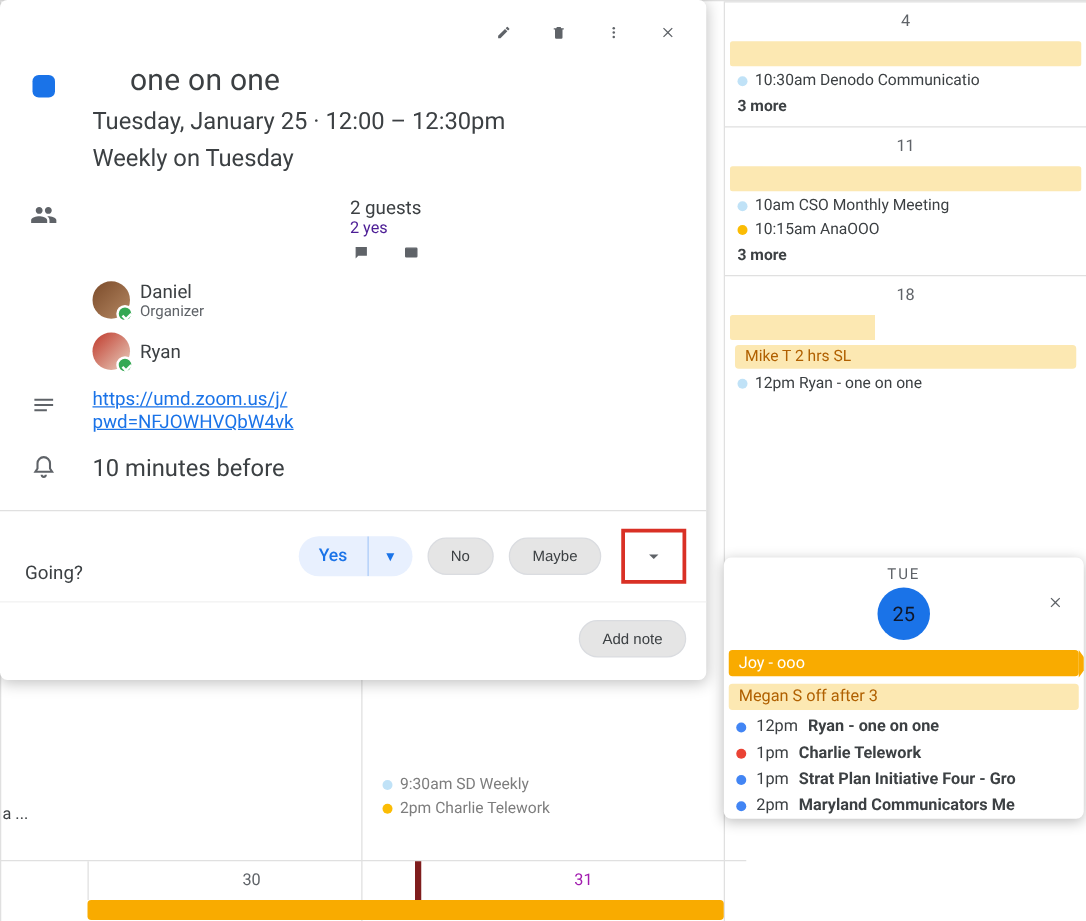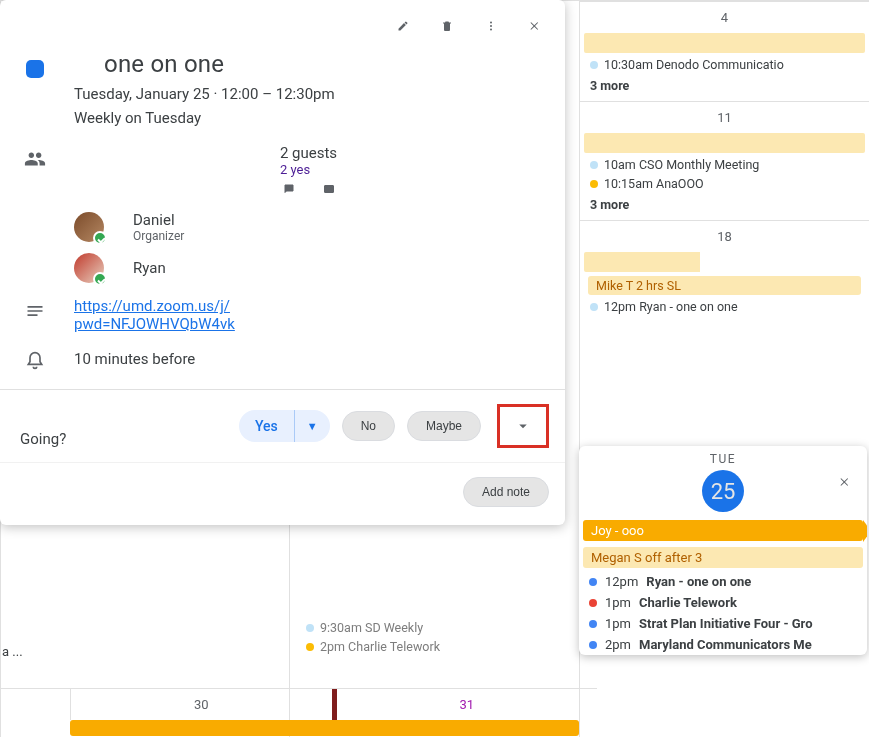--- a/index.html
+++ b/index.html
@@ -49,27 +49,27 @@
   .icon-btn { width:24px; height:24px; display:flex; align-items:center; justify-content:center; color:#5f6368; cursor:pointer; border:none; background:none; border-radius:50%; }
   .icon-btn svg { width:18px; height:18px; fill:currentColor; }
 
   .panel-body { padding: 6px 22px 14px 22px; }
   .prow { display:flex; align-items:flex-start; gap:26px; margin-bottom:14px; }
   .prow .picon { width:26px; display:flex; justify-content:center; padding-top:4px; color:#5f6368; }
   .prow .pcontent { flex:1; }
   .color-square { width:18px; height:18px; background:#1a73e8; border-radius:5px; margin-top:6px; }
   .evt-title { font-size:24px; color:#3c4043; margin:0 0 4px 0; font-weight:400; text-align:left; letter-spacing:0.2px;}
   .title-wrap { padding-left:30px; }
-  .evt-sub { font-size:15px; color:#3c4043; line-height:1.6; }
+  .evt-sub { font-size:19px; color:#3c4043; line-height:1.6; }
   .guests-head { display:flex; align-items:center; justify-content:space-between;flex-direction:column; }
   .guests-head .gleft { }
   .guests-head .gicons { display:flex; gap:16px; color:#5f6368; }
   .gcount { font-size:15px; }
   .gyes { font-size:13px; color:#4c1d95; }
-  .guest-item { display:flex; align-items:center; gap:29px; margin-top:10px; }
+  .guest-item { display:flex; align-items:center; gap:8px; margin-top:10px; }
   .avatar { width:30px; height:30px; border-radius:50%; background:#ccc; position:relative; background-size:cover; }
   .avatar.a1 { background:linear-gradient(135deg,#7b4b2a,#b58863); }
   .avatar.a2 { background:linear-gradient(135deg,#c0392b,#e8d0c0); }
   .avatar .check { position:absolute; right:-3px; bottom:-3px; width:14px; height:14px; background:#34a853; border:2px solid #fff; border-radius:50%; }
   .avatar .check::after{content:"";position:absolute;left:3px;top:4px;width:5px;height:3px;border-left:2px solid #fff;border-bottom:2px solid #fff;transform:rotate(-45deg);}
   .gname { font-size:15px; }
   .grole { font-size:12px; color:#5f6368; }
   a.link { color:#1a73e8; text-decoration:underline; word-break:break-all; font-size:15px; }
 
   .rsvp-bar { display:flex; align-items:flex-end; justify-content:space-between; padding:14px 16px; border-top:1px solid #e0e0e0; }
@@ -92,21 +92,21 @@
     width:288px;
     background:#fff;
     box-shadow:0 2px 10px rgba(0,0,0,0.25);
     border-radius:6px;
     z-index:20;
     overflow:hidden;
   }
   .dp-head { display:flex; align-items:center; justify-content:space-between; padding:6px 10px 2px 10px; }
   .dp-head .dp-center{ flex:1; text-align:center;}
   .dp-dow { font-size:12px; letter-spacing:1.5px; color:#5f6368; }
-  .dp-num { width:42px; height:42px; background:#1a73e8; color:#e5e5e5; border-radius:50%; display:inline-flex; align-items:center; justify-content:center; font-size:22px; margin-top:4px;}
+  .dp-num { width:42px; height:42px; background:#1a73e8; color:#0f172a; border-radius:50%; display:inline-flex; align-items:center; justify-content:center; font-size:16px; margin-top:4px;}
   .dp-close { color:#5f6368; cursor:pointer; padding:6px;}
   .dp-allday { background:#f9ab00; color:#fff; font-size:13px; padding:3px 8px; margin:6px 4px 3px 4px; border-radius:3px; position:relative;}
   .dp-allday.chevron::after{
     content:""; position:absolute; right:-8px; top:0; width:0; height:0;
     border-top:11px solid transparent; border-bottom:11px solid transparent; border-left:8px solid #f9ab00;
   }
   .dp-allday.lite { background:#fce8b2; color:#b06000; }
   .dp-row { display:flex; align-items:center; gap:8px; padding:3px 10px; font-size:13px; white-space:nowrap; overflow:hidden;}
   .dp-row .time{ color:#3c4043; }
   .dp-row .title{ font-weight:700; }

